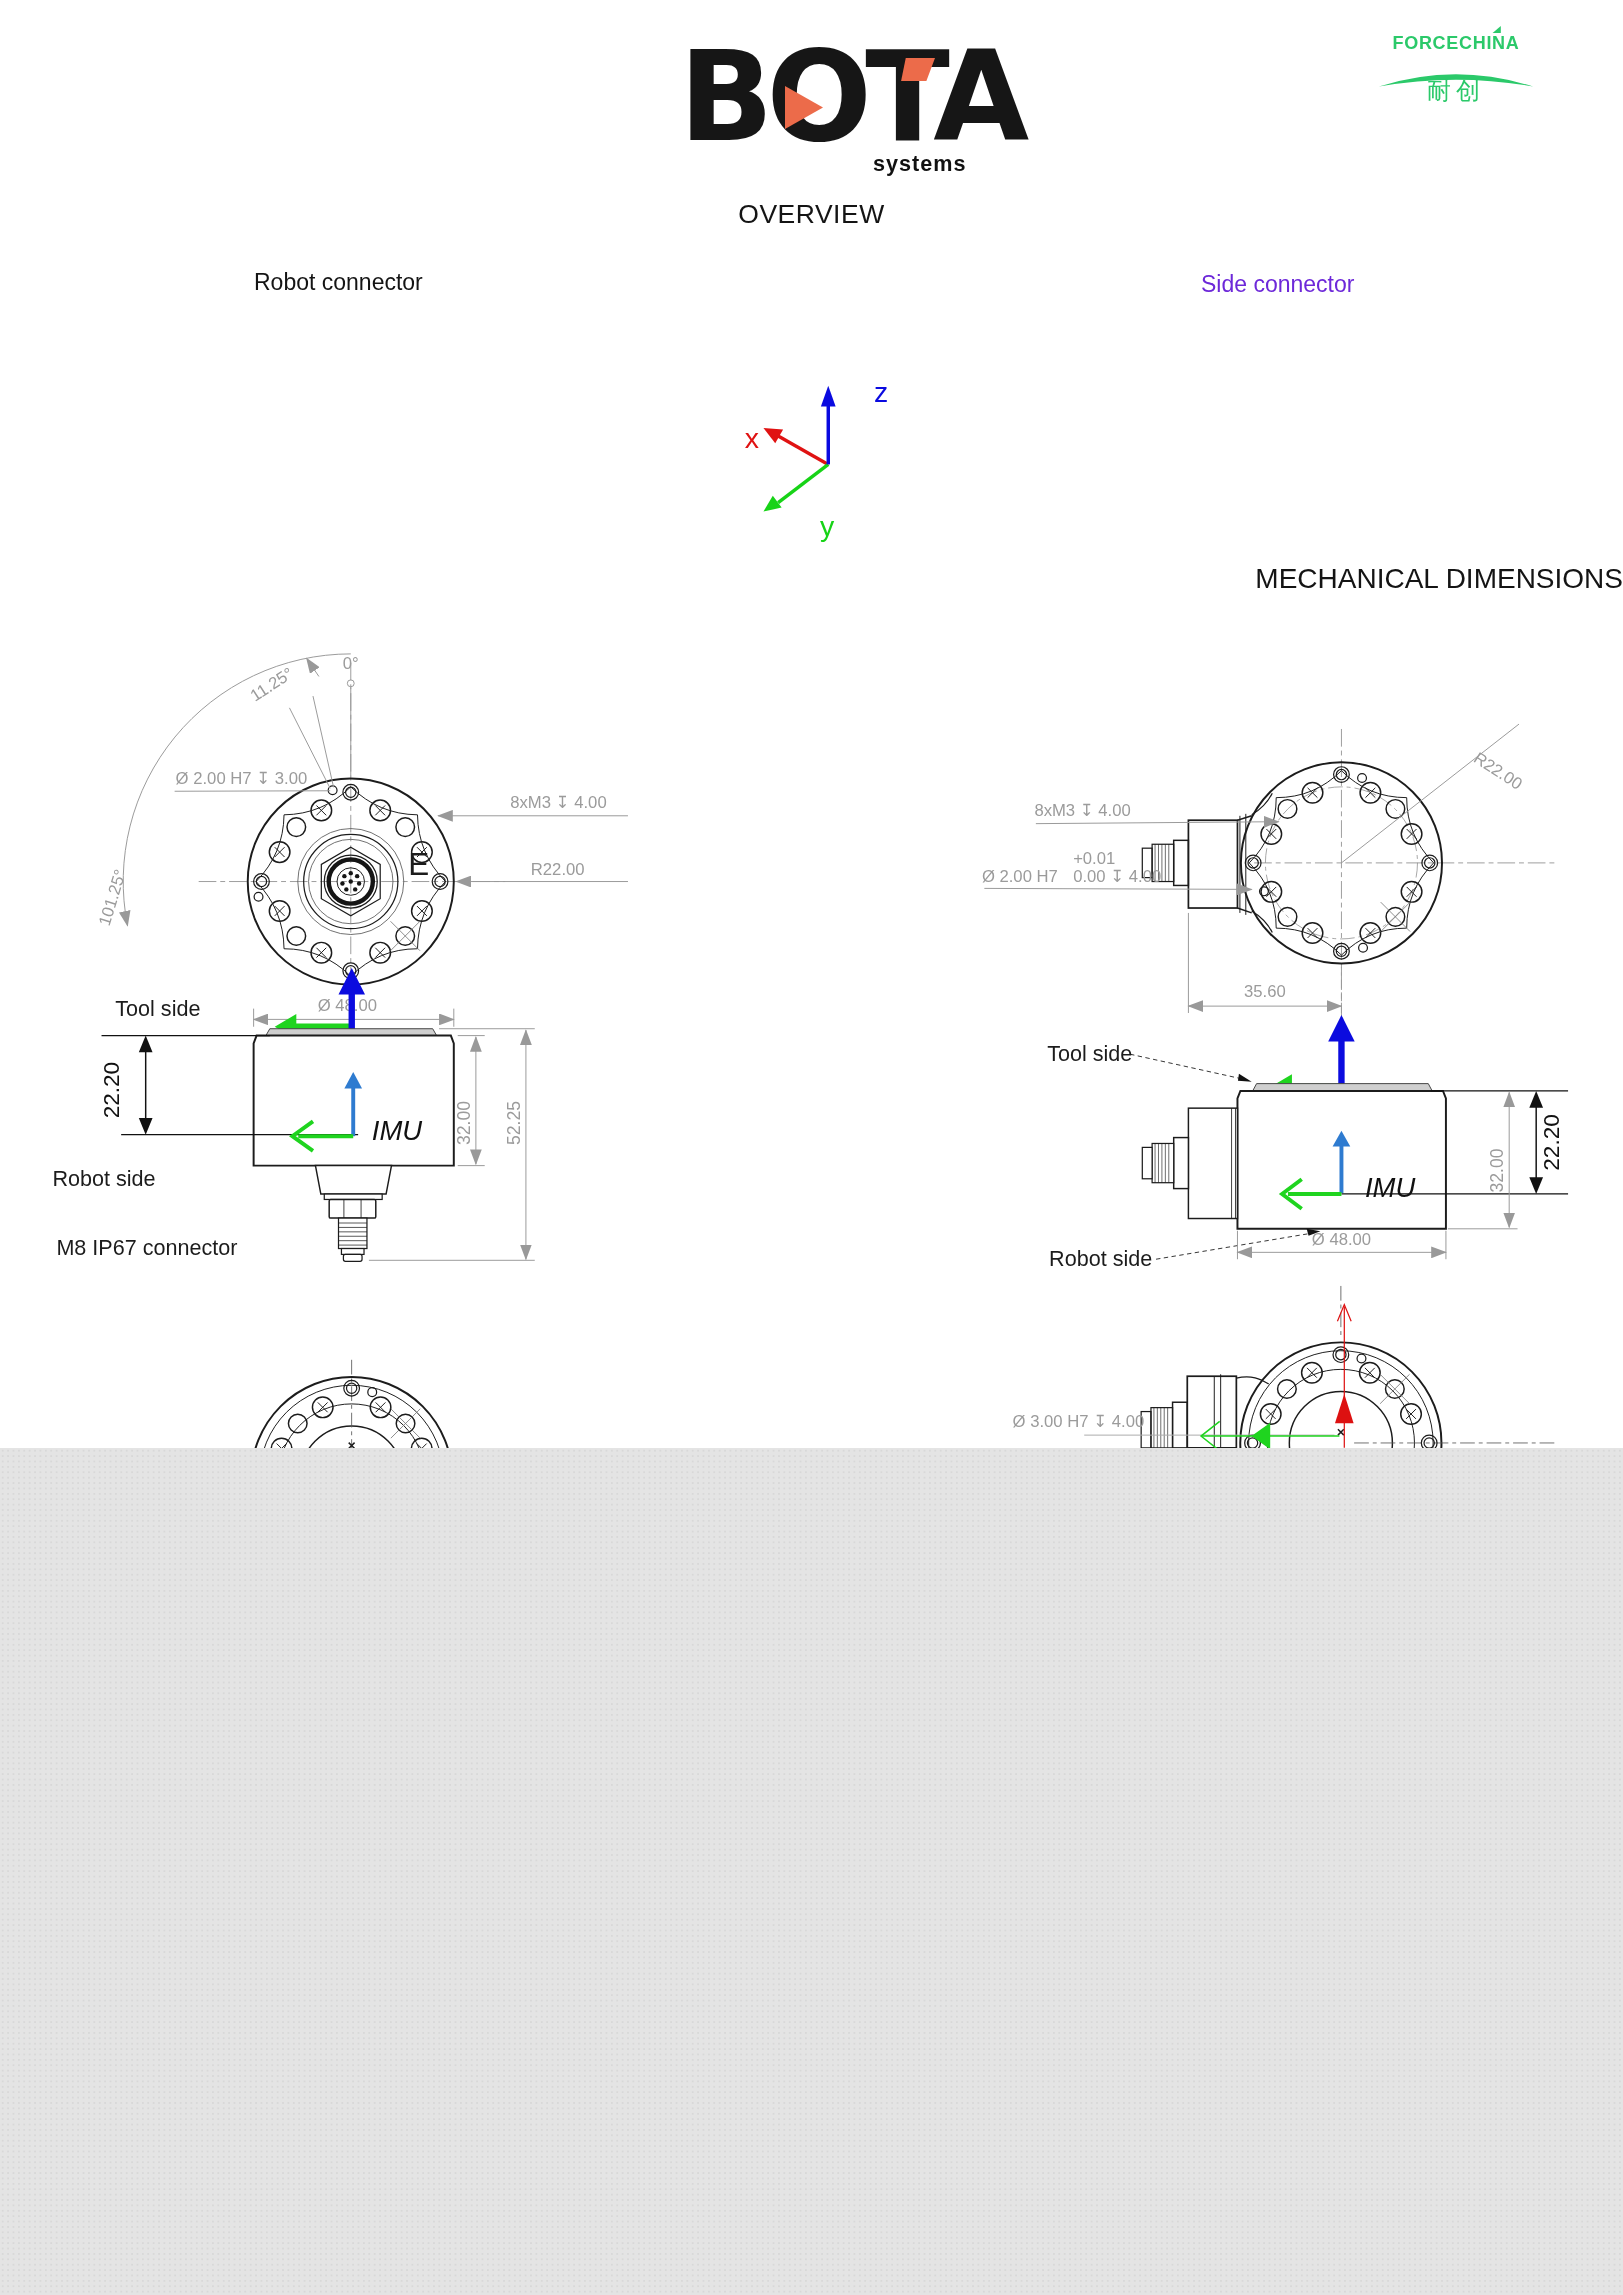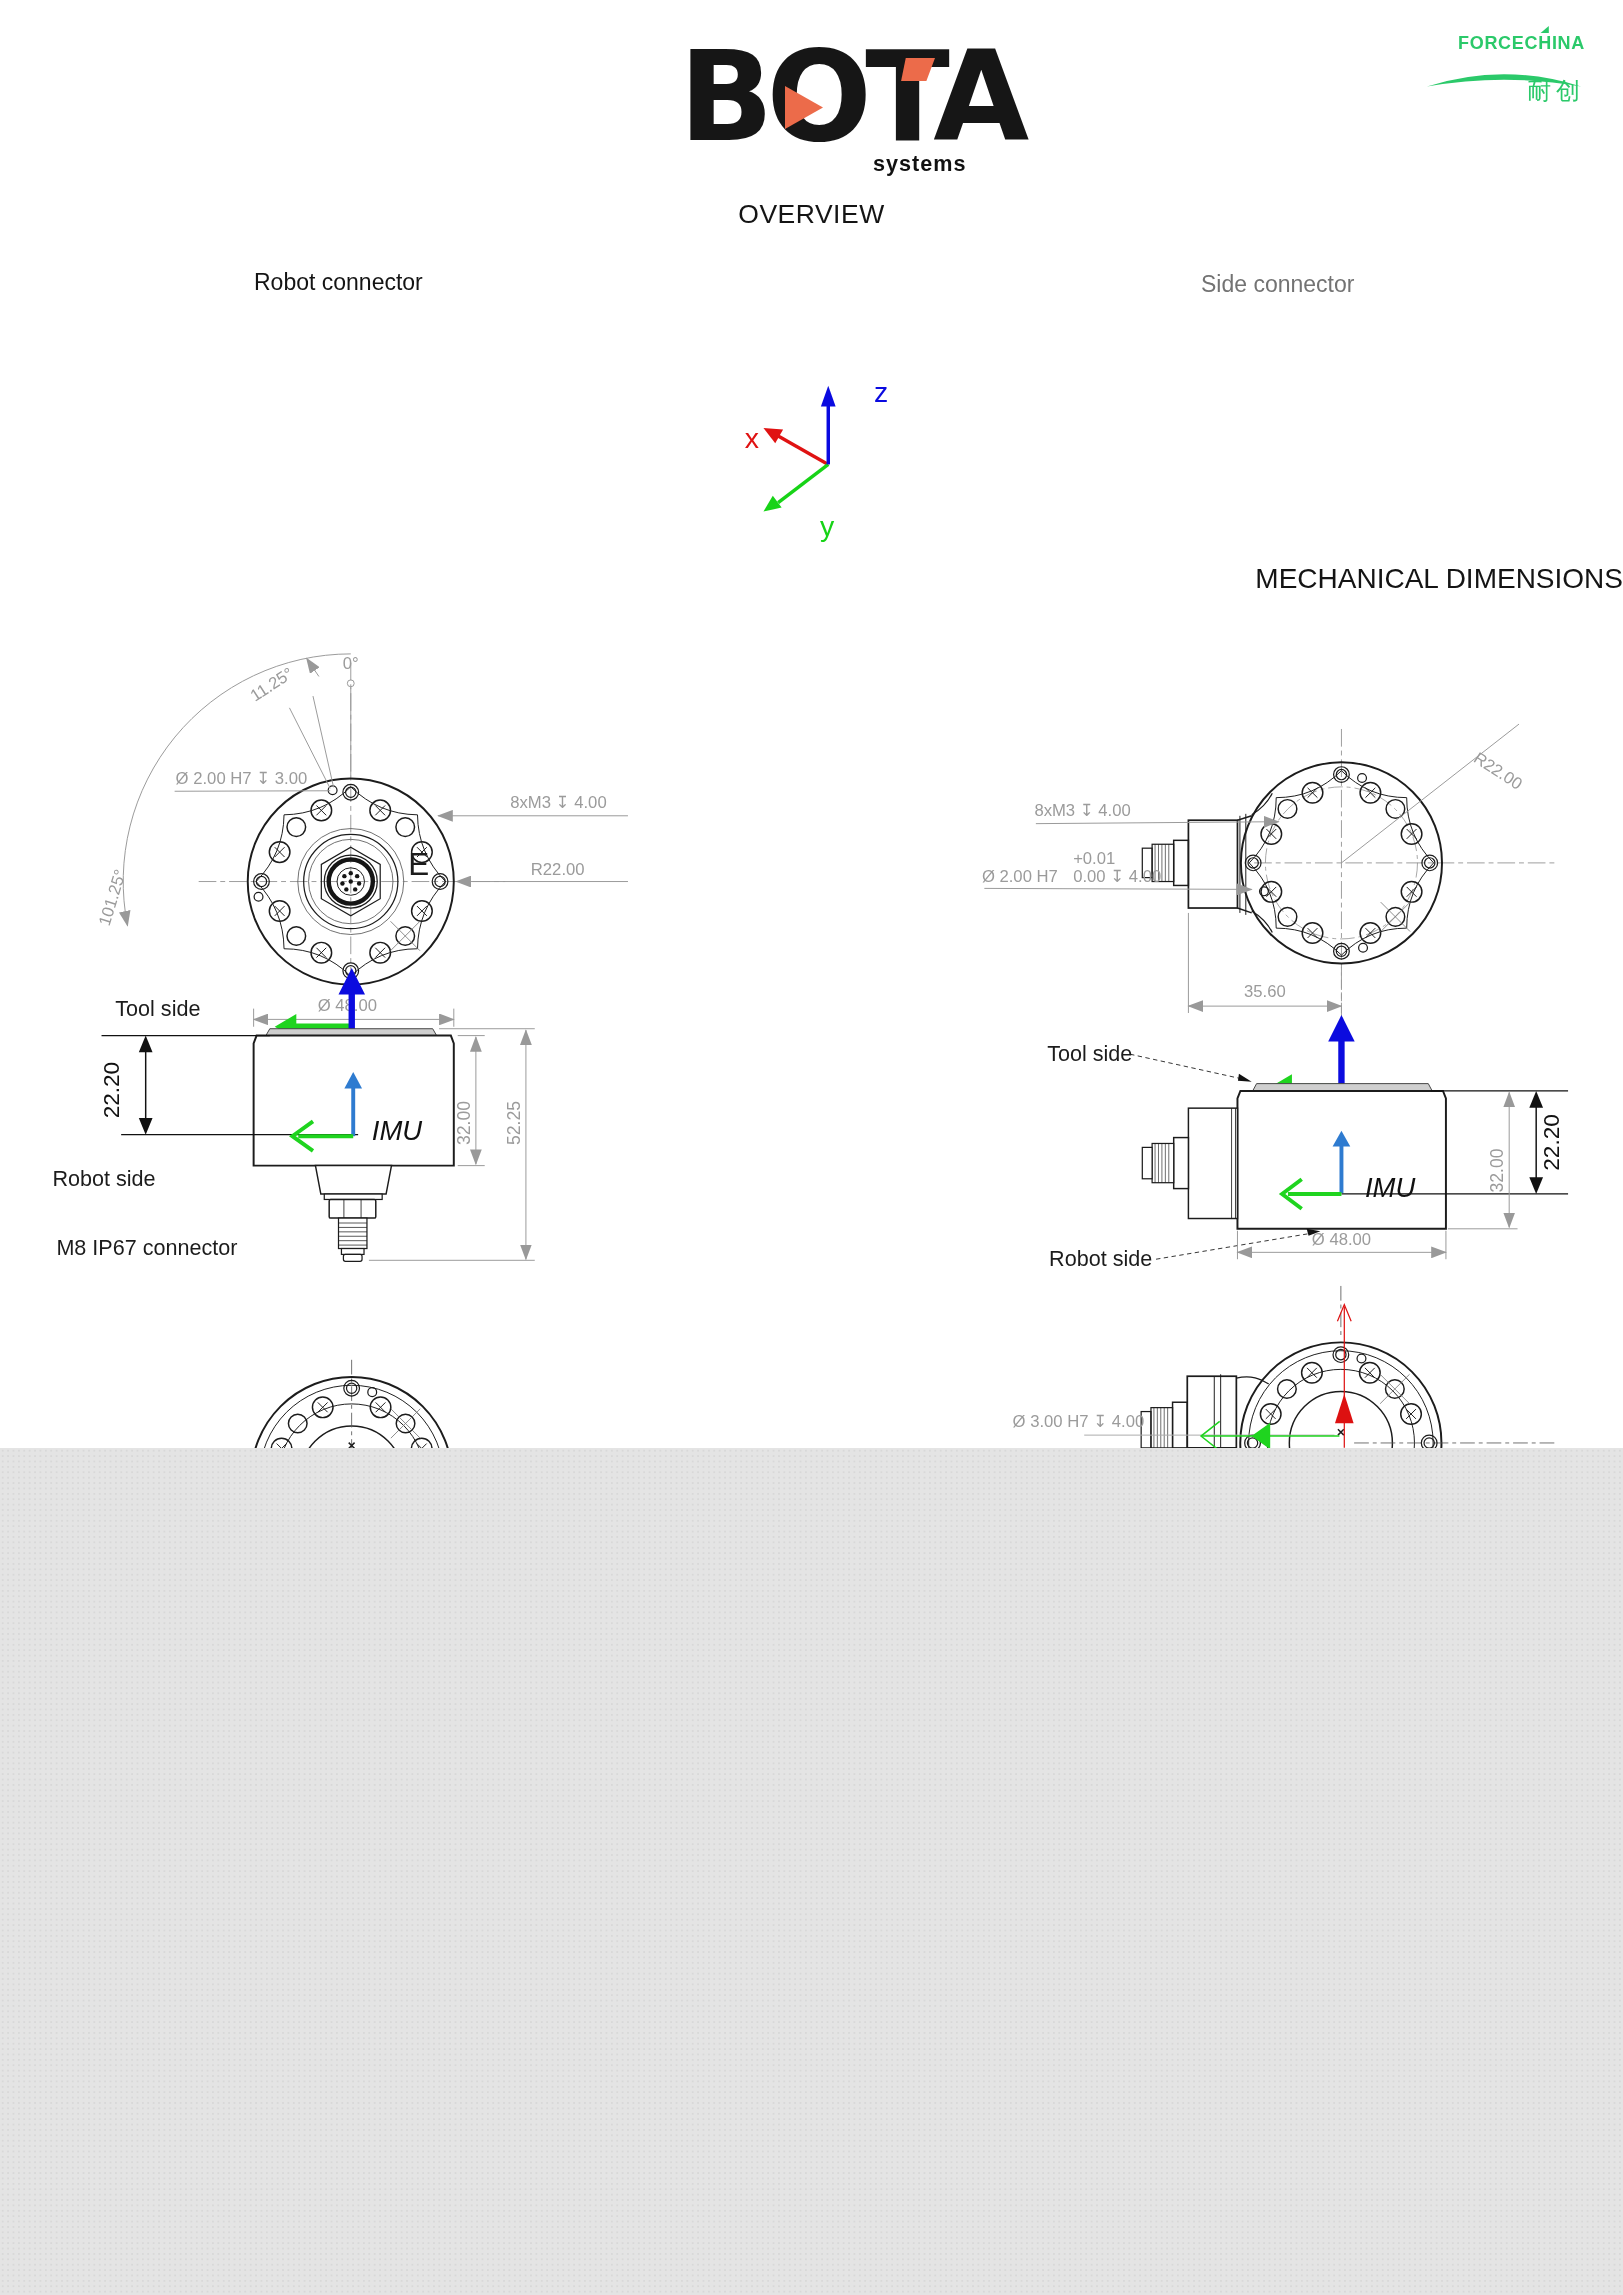--- a/index.html
+++ b/index.html
@@ -14,30 +14,30 @@
   
   #bota-logo{left:647px;top:55px;width:324px;height:115px;margin-left:32px;}
   #bota-word{position:absolute;left:0;top:-30px;font-size:124px;font-weight:900;letter-spacing:-6.9px;
     color:#161616;font-family:"DejaVu Sans","Liberation Sans",sans-serif;}
   #bota-play{position:absolute;left:106px;top:31px;width:38px;height:43px;background:#ec6b4a;
     clip-path:polygon(0 0,100% 50%,0 100%);}
   #bota-wedge{position:absolute;left:222px;top:2.9px;width:34px;height:23.6px;background:#ec6b4a;
     clip-path:polygon(14% 0,100% 0,74% 100%,0 100%);}
   #bota-sub{position:absolute;left:194px;top:96px;font-size:21.6px;font-weight:700;letter-spacing:1px;color:#111;}
   
-  #fc-logo{left:1423px;top:27px;width:162px;height:98px;text-align:right;color:#2bc96a;}
+  #fc-logo{left:1375px;top:27px;width:162px;height:98px;text-align:center;color:#2bc96a;}
   #fc-name{font-size:18px;font-weight:800;letter-spacing:0.7px;margin-top:5.9px;}
   #fc-flag{position:absolute;left:117px;top:-1px;width:8.8px;height:7.4px;background:#2bc96a;
     clip-path:polygon(0 100%,100% 0,100% 100%);}
   #fc-cn{position:absolute;left:0;top:48px;width:162px;font-size:24px;font-weight:400;letter-spacing:4.9px;}
   
   #overview-title{top:199px;font-size:26.5px;letter-spacing:0.5px;}
   #mech-title{top:563px;font-size:28px;letter-spacing:0;text-align:right;}
   #axial-label{left:254px;top:269px;font-size:23px;color:#141414;}
-  #side-label{left:1201px;top:271px;font-size:23px;color:#737373;}
+  #side-label{left:1201px;top:271px;font-size:23px;color:#6d28d9;}
   svg text{font-family:"Liberation Sans",sans-serif;}
   .dimtxt{fill:#9b9b9b;font-size:36px;}
   .dimtxt-s{fill:#9b9b9b;font-size:34px;}
   .lbl{fill:#1c1c1c;font-size:44px;}
   .imu{fill:#111;font-size:56px;font-style:italic;}
 </style>
 </head>
 <body>
 
 <div class="abs" id="bota-logo">

